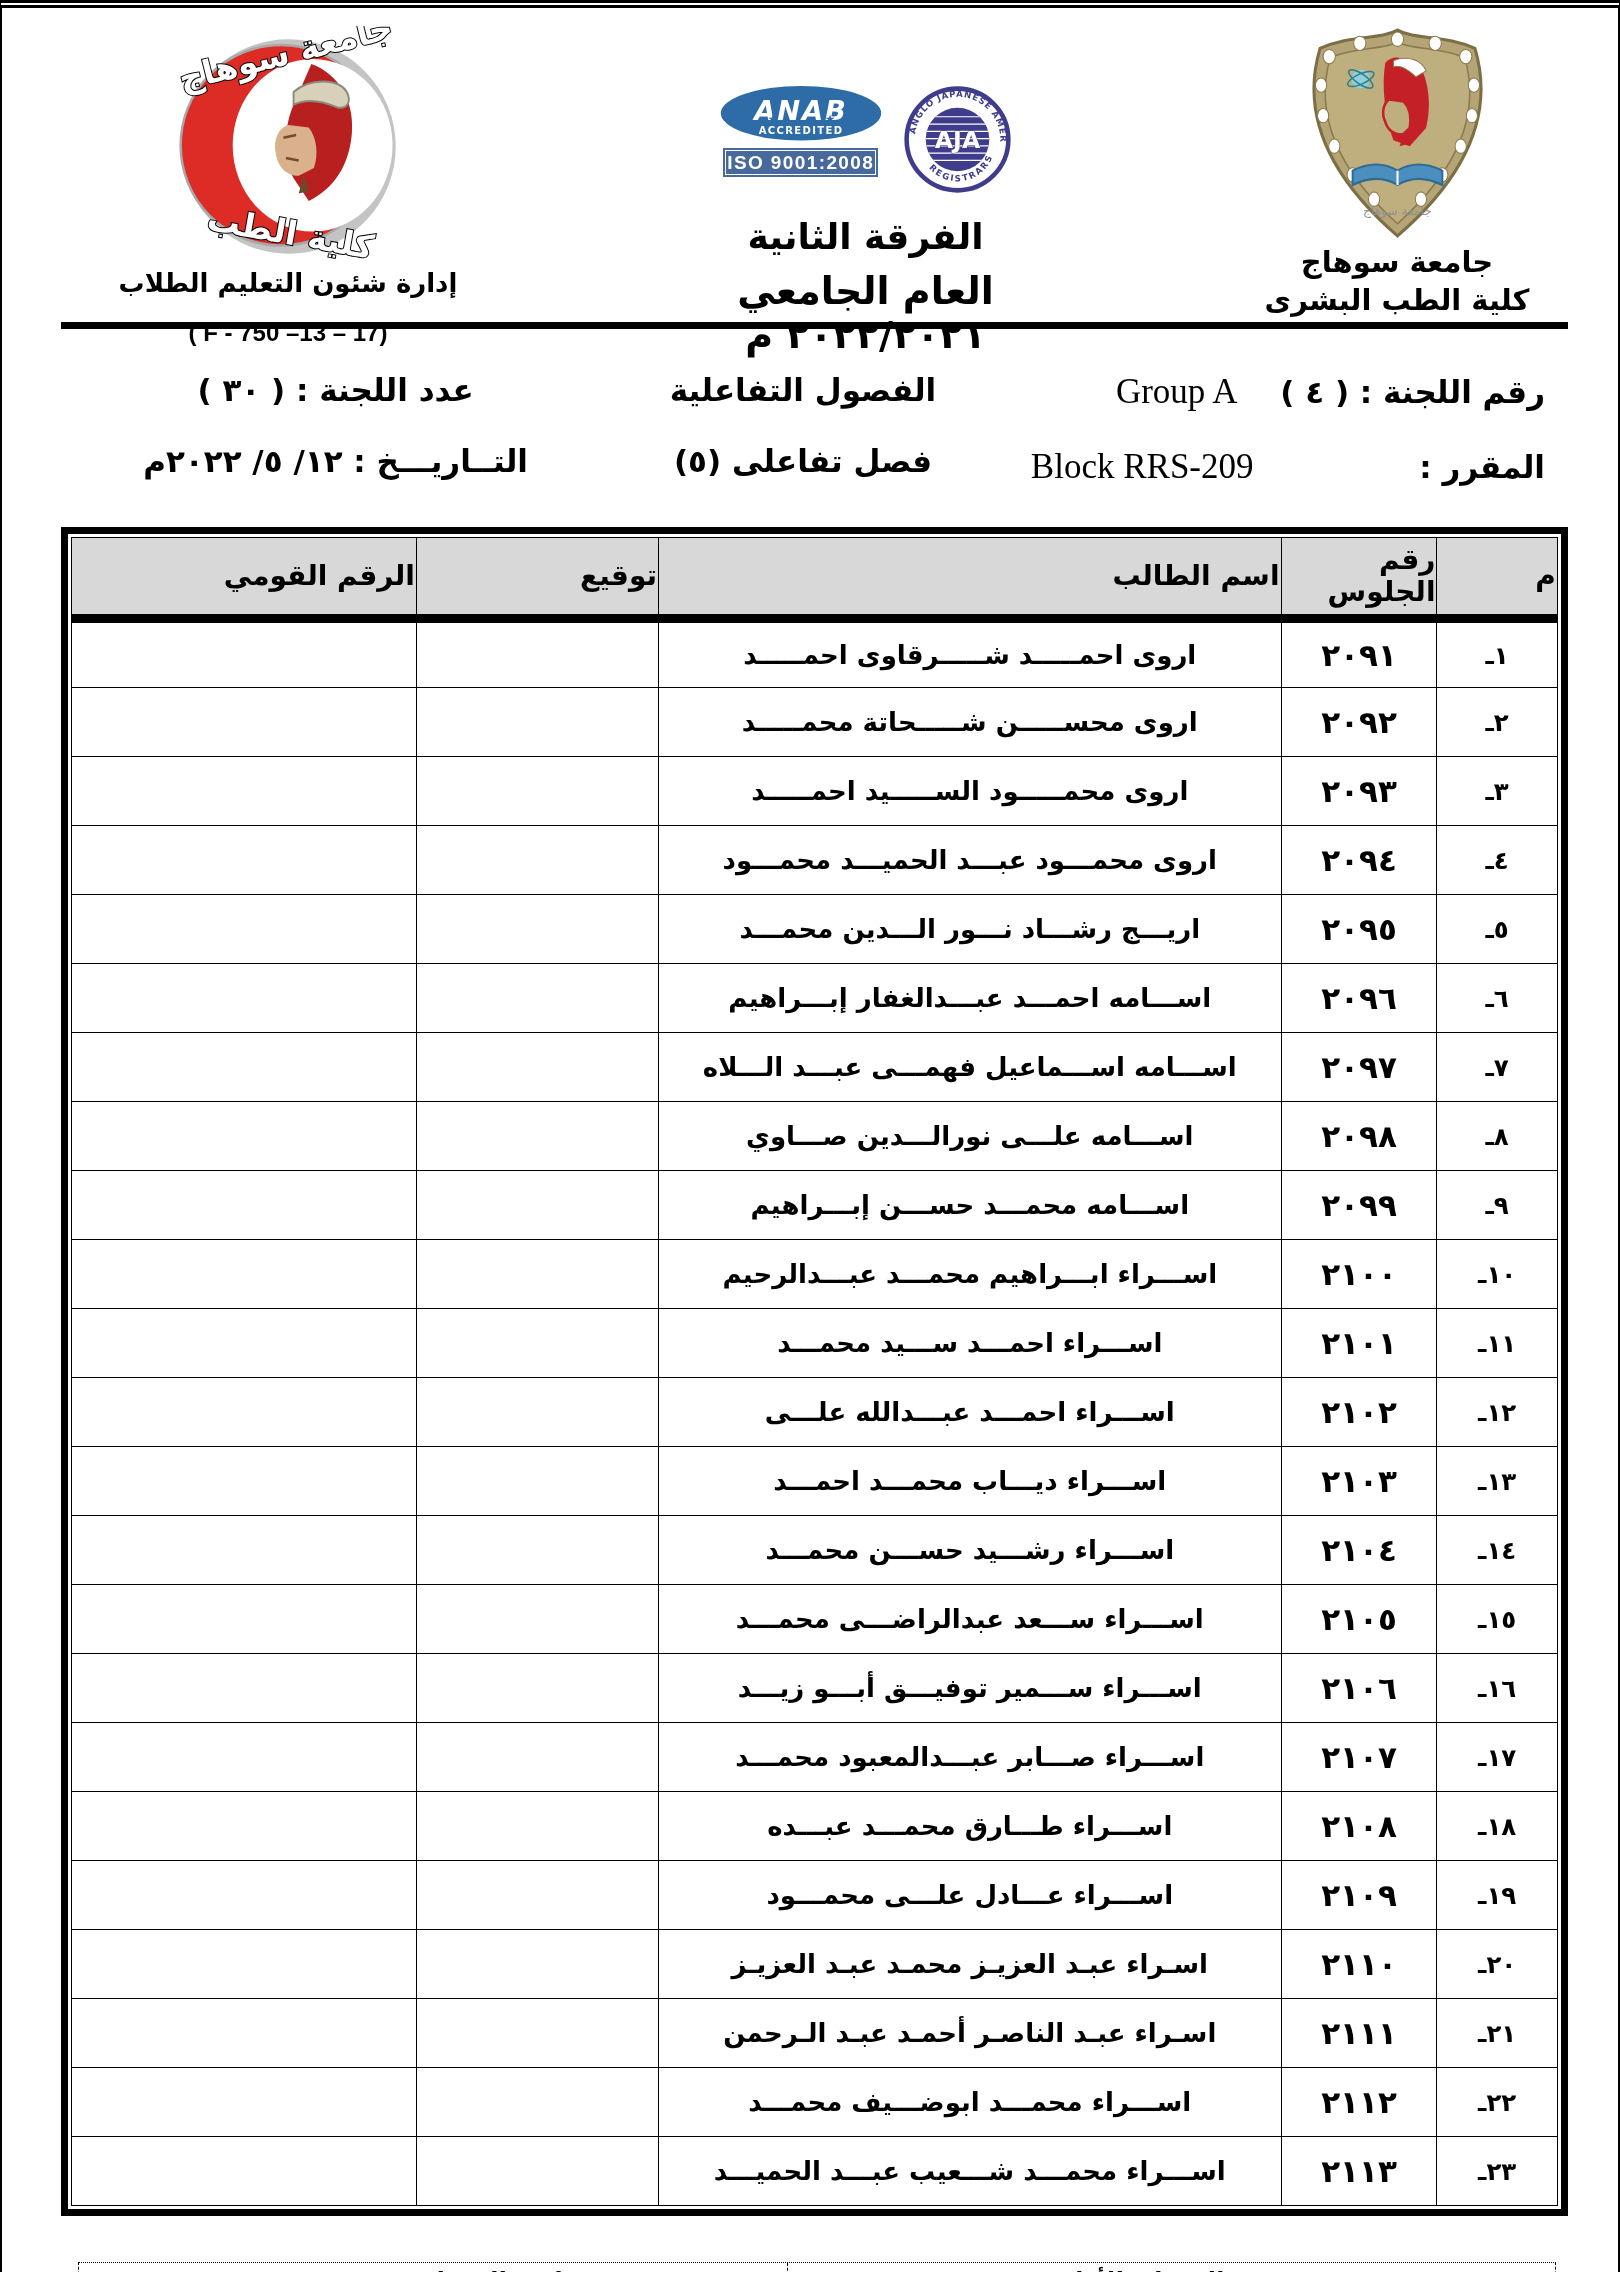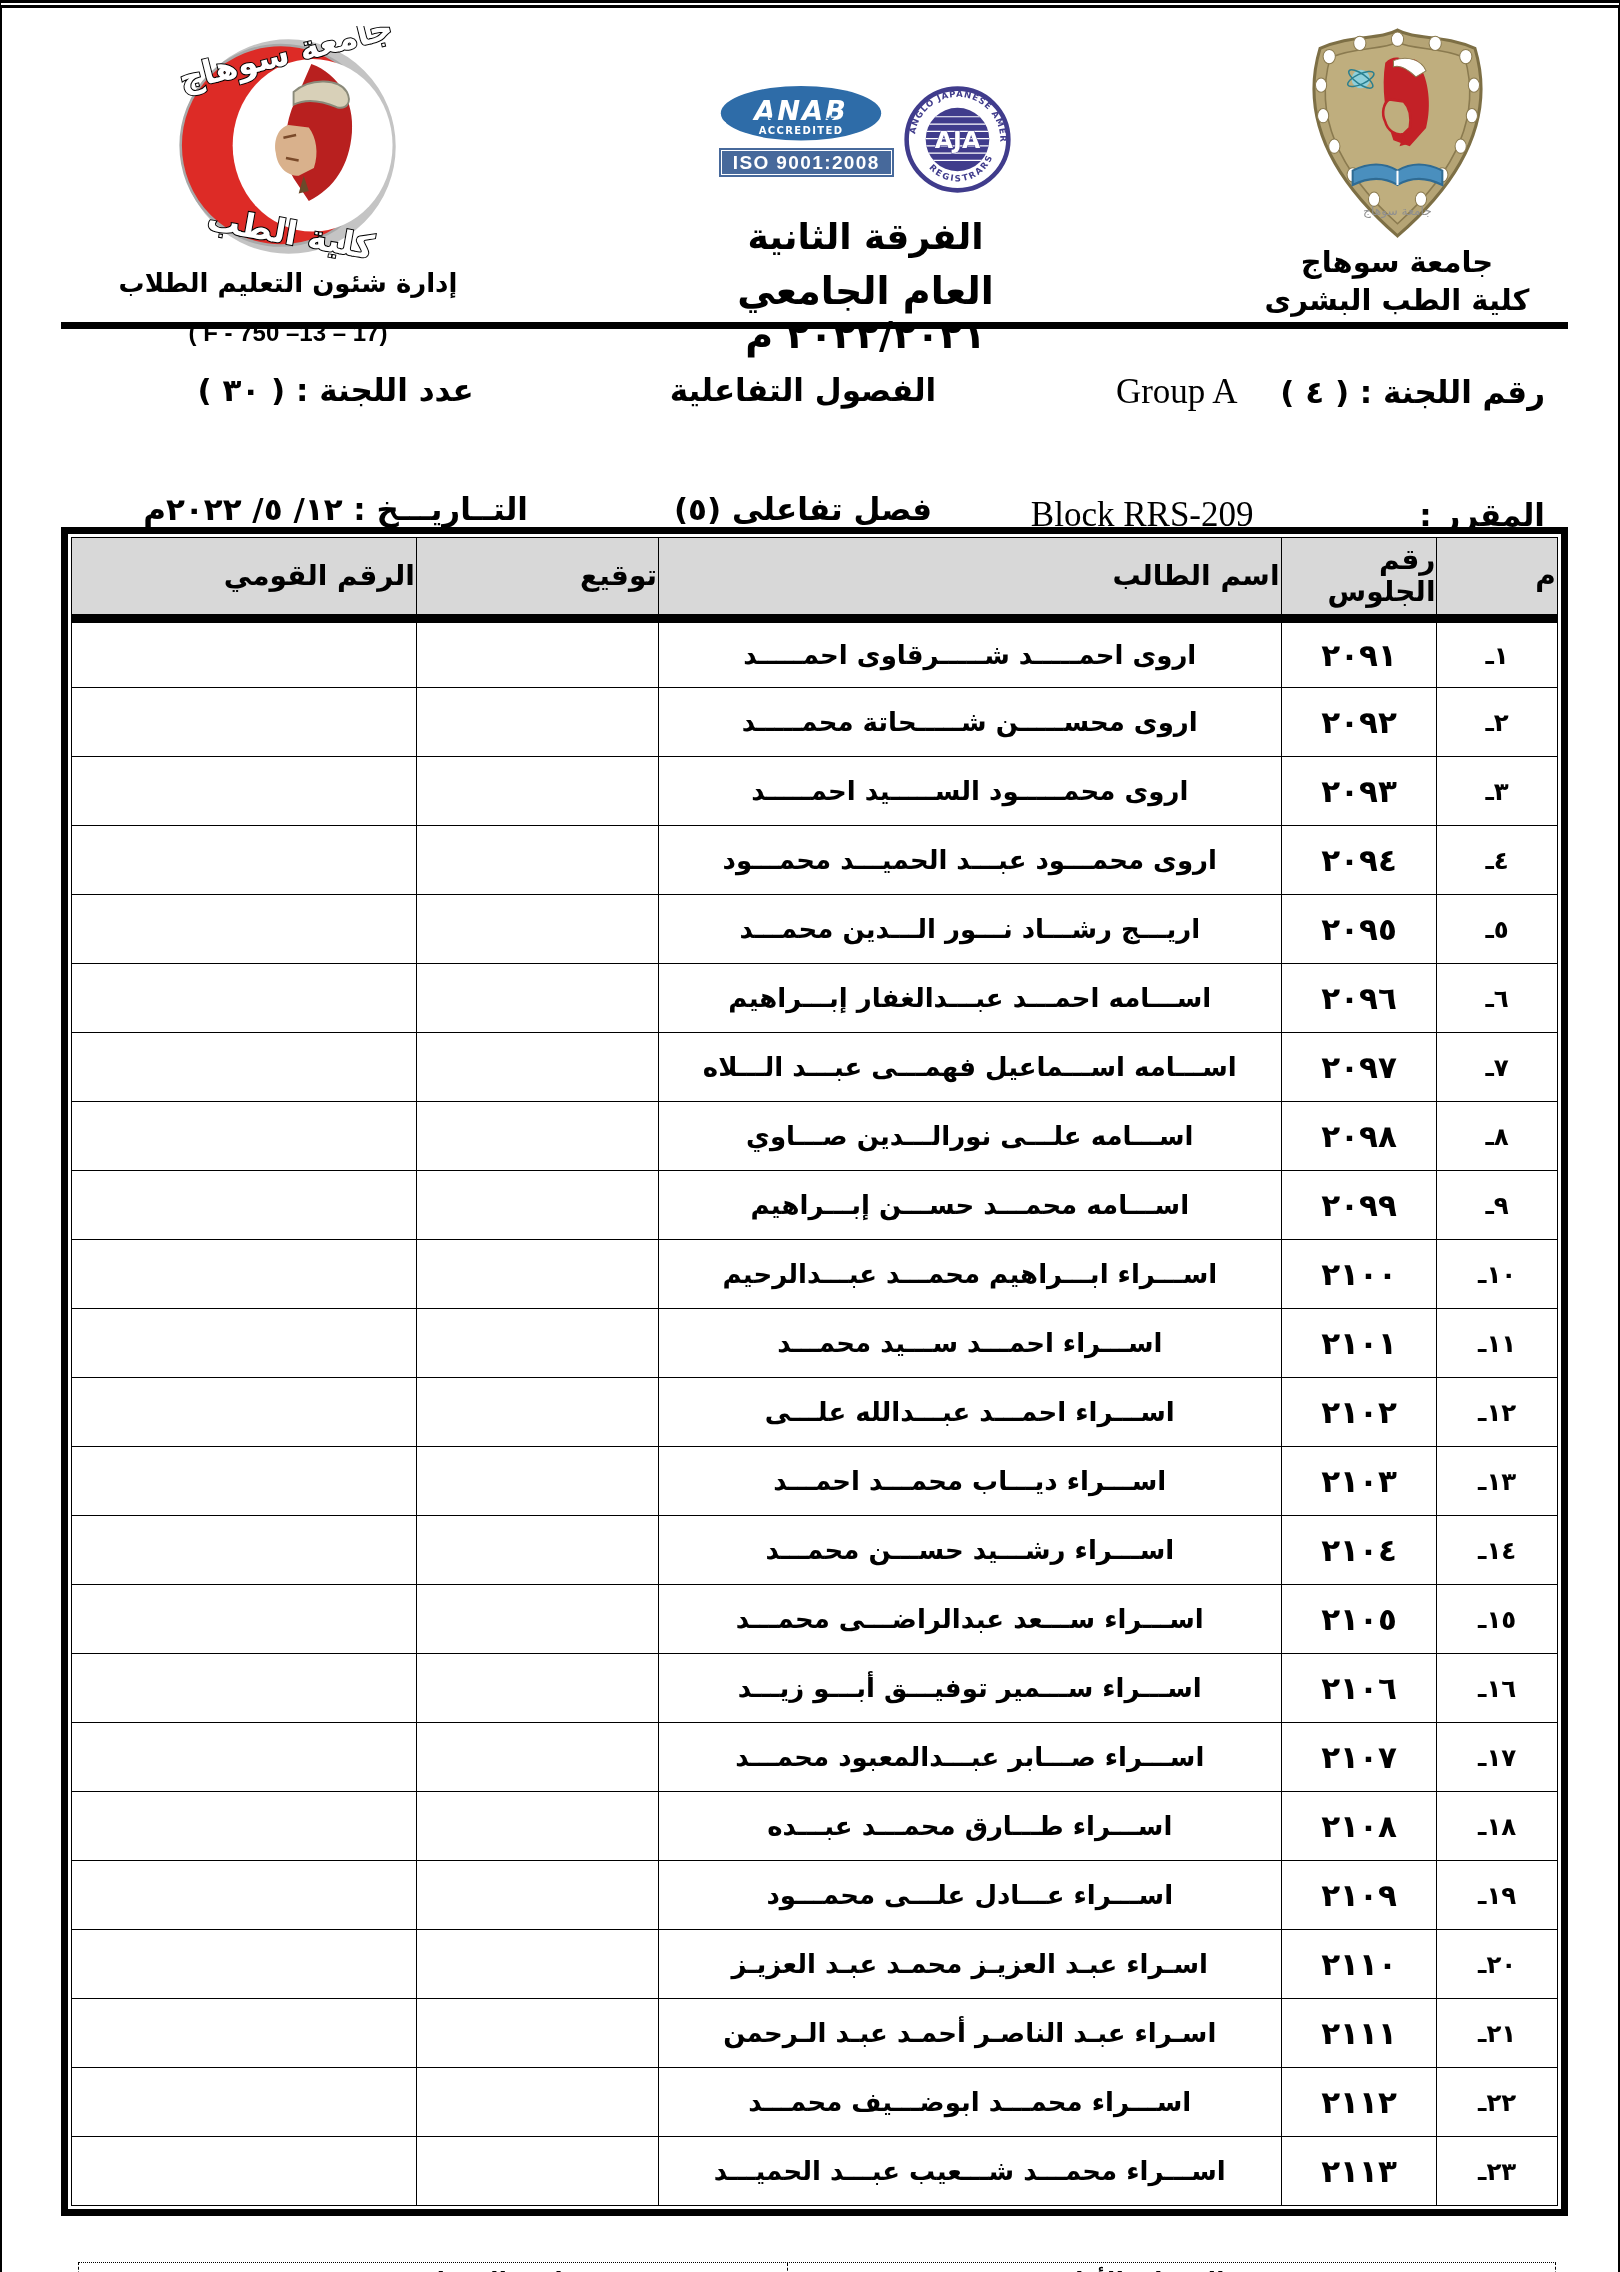--- a/index.html
+++ b/index.html
@@ -16,35 +16,35 @@
   
   .hdr-left{position:absolute;left:68px;top:18px;width:436px;text-align:center;}
   .hdr-left .dept{font-size:26px;font-weight:bold;margin-top:3.6px;}
   .hdr-left .form-code{font-size:24px;font-weight:bold;font-family:Liberation Sans, sans-serif;margin-top:21px;direction:ltr;}
   .hdr-center{position:absolute;left:650px;top:45px;width:427px;text-align:center;}
   .logo-row{display:flex;justify-content:center;align-items:flex-start;gap:20.5px;margin-top:32px;}
   .anab-block{width:164px;}
   .anab-oval{position:relative;width:164px;height:57px;}
   .anab-oval svg{position:absolute;inset:0;}
   .iso-box{
-    margin-top:6.4px;width:175px;height:29px;margin-left:auto;margin-right:auto;
+    margin-top:6.4px;width:155px;height:29px;margin-left:auto;margin-right:auto;
     background:#47699b;outline:1.4px solid #fff;outline-offset:-3.6px;
     display:flex;align-items:center;justify-content:center;
     color:#fff;font-weight:bold;font-size:19px;letter-spacing:1.4px;
     font-family:"Liberation Sans",sans-serif;
   }
   .grade-title{font-size:36px;font-weight:bold;margin-top:22px;}
   .acad-year{font-size:38px;font-weight:bold;margin-top:11.8px;direction:rtl;}
   .hdr-right{position:absolute;left:1227px;top:18px;width:336px;text-align:center;}
   .hdr-right .uni{font-size:29px;font-weight:bold;margin-top:2.7px;}
   .hdr-right .fac{font-size:29px;font-weight:bold;margin-top:4.5px;}
   .hdr-rule{position:absolute;left:59px;top:314px;width:1507px;height:6.8px;background:#000;}
   
   .info{position:absolute;left:59px;top:364px;width:1507px;direction:rtl;display:flex;}
-  .info .col{display:flex;flex-direction:column;gap:48px;}
+  .info .col{display:flex;flex-direction:column;}
   .info .c-right{width:37%;padding-right:23px;}
   .info .c-mid{width:26%;text-align:center;}
   .info .c-left{width:37%;text-align:center;}
   .info .line{font-size:31px;font-weight:bold;white-space:nowrap;}
   .info .line2{margin-top:35px;}
   .latin{font-family:"Liberation Serif",serif;font-weight:normal;font-size:35px;}
   .group-a{margin-inline-start:32px;}
   .block-code{margin-inline-start:155px;margin-left:26px;}
   
   .table-wrap{

